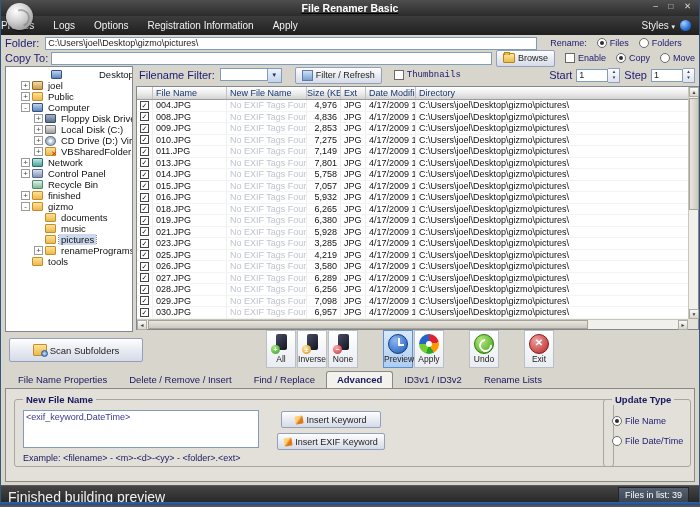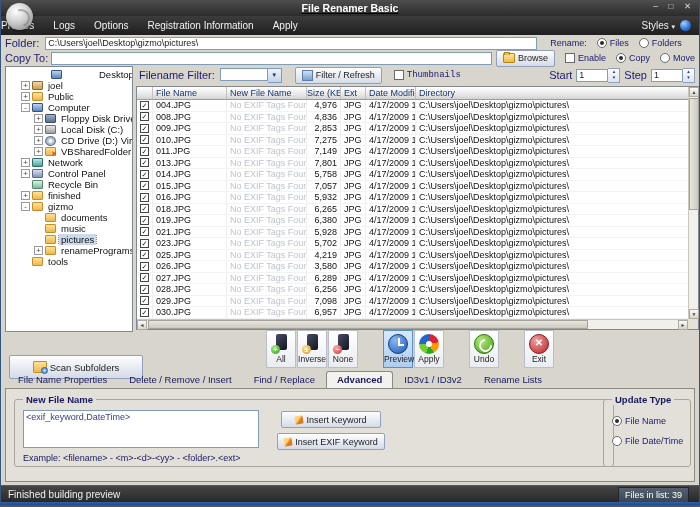--- a/index.html
+++ b/index.html
@@ -82,21 +82,21 @@
   .hscroll{position:absolute;left:0;bottom:0;right:10px;height:10px;background:#f1f0ea;border-top:1px solid #c9c6be;box-sizing:border-box;}
   .sbtn{position:absolute;background:linear-gradient(#fafaf7,#d8d5cd);border:1px solid #aeaba3;font-size:5px;color:#444;text-align:center;box-sizing:border-box;}
   .vscroll .up{left:0;top:0;width:10px;height:10px;line-height:9px;}
   .vscroll .down{left:0;bottom:0;width:10px;height:10px;line-height:9px;}
   .vthumb{position:absolute;left:0;top:11px;width:10px;height:112px;background:linear-gradient(90deg,#e8e6df,#cdc9bf);border:1px solid #a5a29a;box-sizing:border-box;}
   .hscroll .left{left:0;top:0;width:10px;height:10px;line-height:9px;}
   .hscroll .right{right:0;top:0;width:10px;height:10px;line-height:9px;}
   .hthumb{position:absolute;left:11px;top:0;height:9px;width:440px;background:linear-gradient(#e8e6df,#cdc9bf);border:1px solid #a5a29a;box-sizing:border-box;}
   .corner{position:absolute;right:0;bottom:0;width:10px;height:10px;background:#e4e1d9;}
   
-  .scanbtn{position:absolute;left:8px;top:355px;width:120px;height:22px;font-size:9.5px;}
+  .scanbtn{position:absolute;left:8px;top:338px;width:120px;height:22px;font-size:9.5px;}
   .scan-ico{display:inline-block;width:12px;height:10px;background:linear-gradient(#ffe196,#edb84e);border:1px solid #c08f2a;border-radius:1px;position:relative;}
   .scan-ico::after{content:'';position:absolute;right:-2px;bottom:-2px;width:5px;height:5px;border-radius:50%;background:radial-gradient(#bfe0ff,#3d7bc4);border:1px solid #2a5a94;}
   .actions{position:absolute;left:265px;top:330px;height:40px;display:flex;align-items:flex-start;}
   .abtn{width:30px;height:38px;border:1px solid #b9bec7;background:linear-gradient(#ffffff,#e9ecf1);margin-right:1px;text-align:center;box-sizing:border-box;cursor:default;}
   .abtn.gap{margin-left:24px;}
   .abtn.active{background:linear-gradient(#d8e9fb,#aecdf0);border-color:#5a8fd0;}
   .aicon{display:block;width:20px;height:20px;margin:3px auto 1px;position:relative;}
   .albl{font-size:8.5px;color:#1c1c1c;line-height:9px;display:block;}
   .aicon.all::before,.aicon.inverse::before,.aicon.none::before{content:'';position:absolute;left:5px;top:0;width:11px;height:16px;background:linear-gradient(135deg,#474d66,#12141f);border-radius:2px;}
   .aicon.all::after,.aicon.inverse::after,.aicon.none::after{position:absolute;left:0;bottom:0;width:9px;height:9px;border-radius:50%;color:#fff;font-size:7px;line-height:9px;font-weight:bold;}
@@ -124,21 +124,21 @@
   .ins-btn1{position:absolute;left:266px;top:11px;width:86px;}
   .ins-btn2{position:absolute;left:262px;top:33px;width:94px;}
   .key-ico{display:inline-block;width:8px;height:8px;background:linear-gradient(135deg,#ffd27a 40%,#e07818 60%);border-radius:1px;transform:rotate(-10deg);}
   .example{position:absolute;left:8px;bottom:3px;font-size:9px;color:#17175e;white-space:nowrap;}
   .g-update{left:597px;top:10px;width:86px;height:66px;}
   .g-update .opt{position:absolute;left:8px;margin:0;}
   .g-update .opt.o1{top:16px;} .g-update .opt.o2{top:36px;}
   
   .statusbar{position:absolute;left:0;bottom:0;width:100%;height:20px;background:linear-gradient(#454545,#232323);border-top:1px solid #5a5a5a;box-sizing:border-box;}
   .statusbar::after{content:'';position:absolute;left:0;bottom:0;width:100%;height:3px;background:linear-gradient(#2f64ad,#1d4a8a);}
-  .status-left{position:absolute;left:7px;top:3px;color:#f0f0f0;font-size:10px;}
+  .status-left{position:absolute;left:7px;top:3px;color:#f0f0f0;font-size:14px;}
   .status-right{position:absolute;right:10px;top:1px;height:15px;line-height:15px;padding:0 6px;background:linear-gradient(#55616f,#39434f);color:#fff;font-size:9px;border:1px solid #1f2630;}
 </style>
 </head>
 <body>
 
 <div class="window">
 
   <div class="titlebar">
     <span class="title">File Renamer Basic</span>
     <span class="winctrl">
@@ -499,21 +499,21 @@
     <span class="cc col-date">4/17/2009 12:...</span>
     <span class="cc col-dir">C:\Users\joel\Desktop\gizmo\pictures\</span>
   </div>
 
   <div class="grow">
     <span class="cc col-check">
             <span class="cb">✓</span>
           </span>
     <span class="cc col-name">023.JPG</span>
     <span class="cc col-new">No EXIF Tags Found</span>
-    <span class="cc col-size">5,702</span>
+    <span class="cc col-size">3,285</span>
     <span class="cc col-ext">JPG</span>
     <span class="cc col-date">4/17/2009 12:...</span>
     <span class="cc col-dir">C:\Users\joel\Desktop\gizmo\pictures\</span>
   </div>
 
   <div class="grow">
     <span class="cc col-check">
             <span class="cb">✓</span>
           </span>
     <span class="cc col-name">025.JPG</span>

